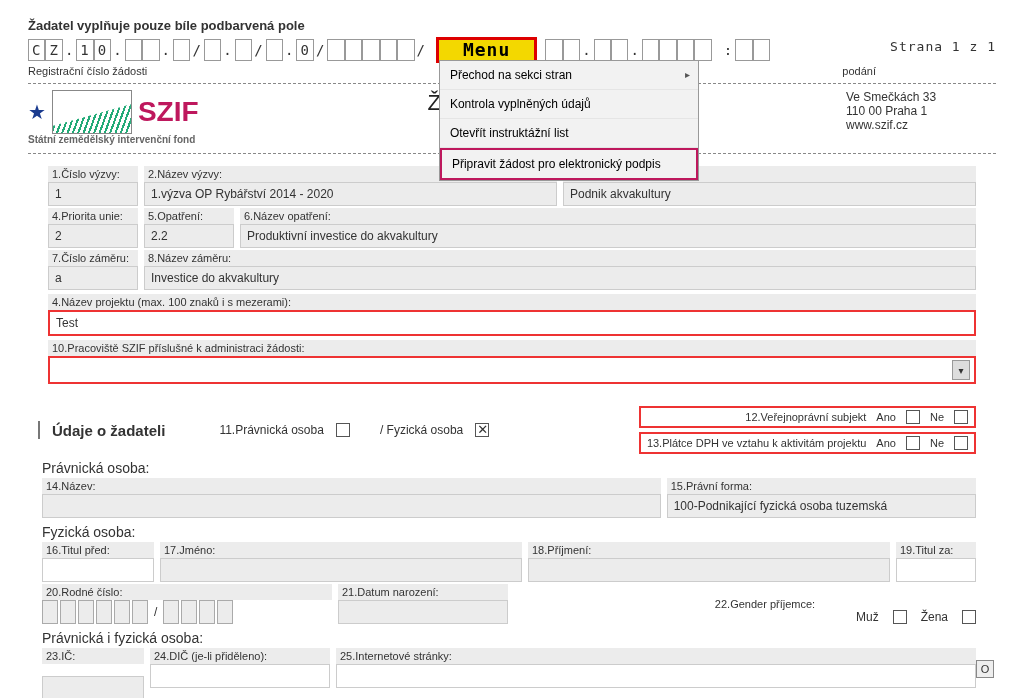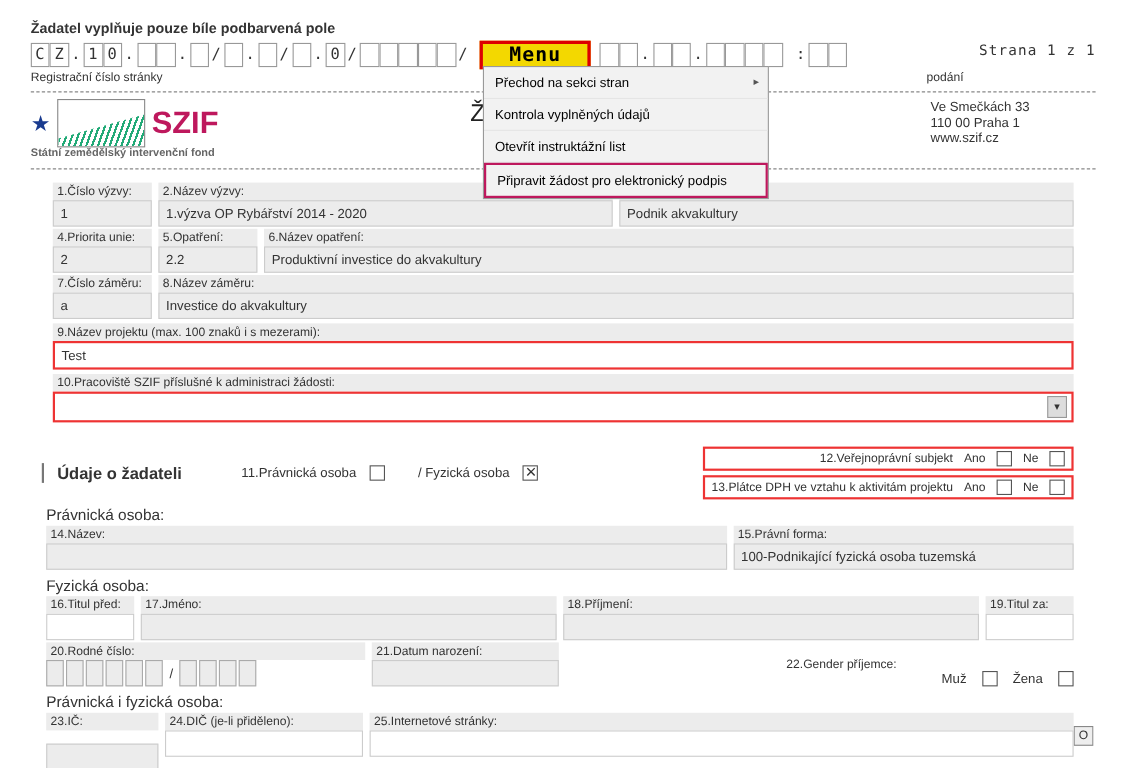--- a/index.html
+++ b/index.html
@@ -106,21 +106,21 @@
     <span class="cell small">&nbsp;</span>
     <span style="width:10px;"></span>
     <span class="sep">:</span>
     <span class="cell small">&nbsp;</span>
     <span class="cell small">&nbsp;</span>
 
     <span style="position:absolute; right:0; top:2px; font-size:13px;">Strana 1 z 1</span>
   </div>
 
   <div style="display:flex; justify-content:space-between;">
-    <span class="reg-sub">Registrační číslo stránky</span>
+    <span class="reg-sub">Registrační číslo žádosti</span>
     <span class="reg-sub" style="margin-right:120px;">podání</span>
   </div>
 
   <div class="dash-sep"></div>
 
   <div class="header">
     <div class="logo">
       <div style="display:flex; flex-direction:column; align-items:flex-start;">
         <div style="display:flex; align-items:center; gap:6px;">
           <div style="font-size:20px; color:#1a3b8f;">★</div>
@@ -179,21 +179,21 @@
         <div class="lbl">7.Číslo záměru:</div>
         <div class="inp">a</div>
       </div>
       <div class="fld" style="flex:1;">
         <div class="lbl">8.Název záměru:</div>
         <div class="inp">Investice do akvakultury</div>
       </div>
     </div>
 
     <div class="fld" style="margin-top:4px;">
-      <div class="lbl">9.Název projektu (max. 100 znaků i s mezerami):</div>
+      <div class="lbl">4.Název projektu (max. 100 znaků i s mezerami):</div>
       <div class="inp red">Test</div>
     </div>
 
     <div class="fld" style="margin-top:4px;">
       <div class="lbl">10.Pracoviště SZIF příslušné k administraci žádosti:</div>
       <div class="inp red dropdown-arrow" style="height:28px;"></div>
     </div>
   </div>
 
   <div class="section" style="padding-left:10px;">
@@ -233,21 +233,21 @@
           <div class="inp"></div>
         </div>
         <div class="fld" style="flex:1;">
           <div class="lbl">15.Právní forma:</div>
           <div class="inp">100-Podnikající fyzická osoba tuzemská</div>
         </div>
       </div>
 
       <div class="sec-title">Fyzická osoba:</div>
       <div class="row">
-        <div class="fld" style="width:80px;">
+        <div class="fld" style="width:112px;">
           <div class="lbl">16.Titul před:</div>
           <div class="inp white"></div>
         </div>
         <div class="fld" style="flex:1;">
           <div class="lbl">17.Jméno:</div>
           <div class="inp"></div>
         </div>
         <div class="fld" style="flex:1;">
           <div class="lbl">18.Příjmení:</div>
           <div class="inp"></div>

